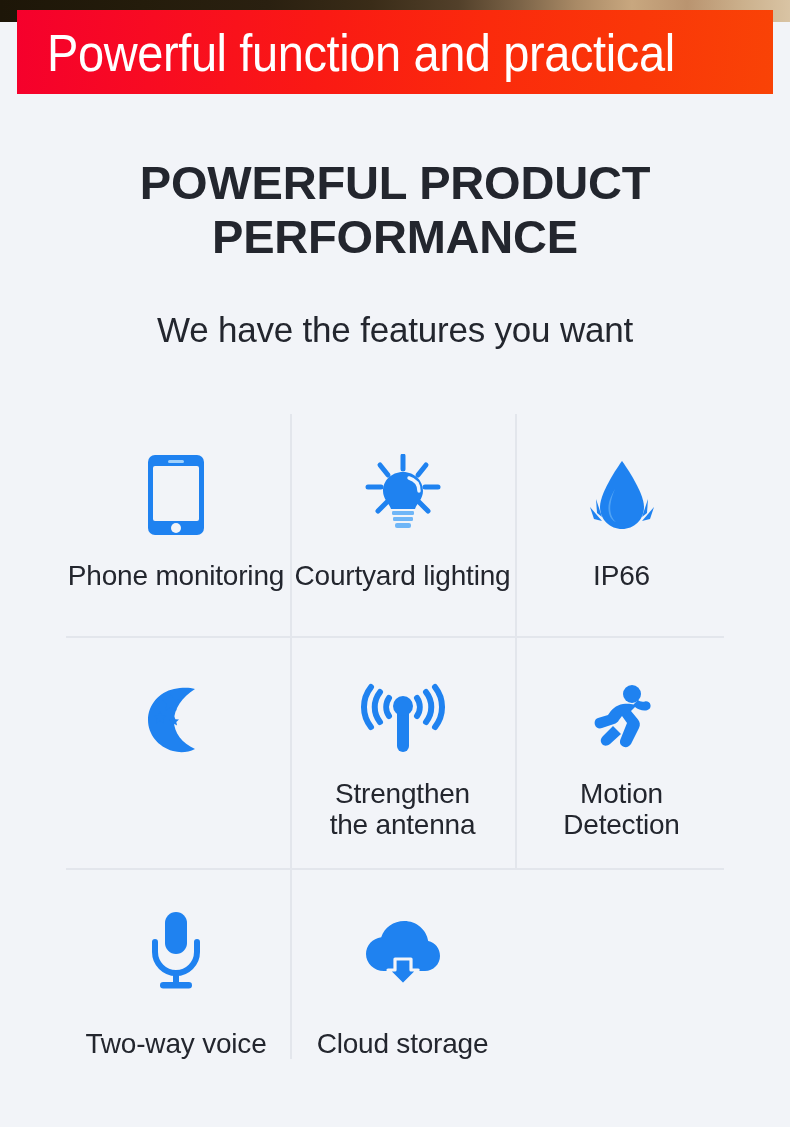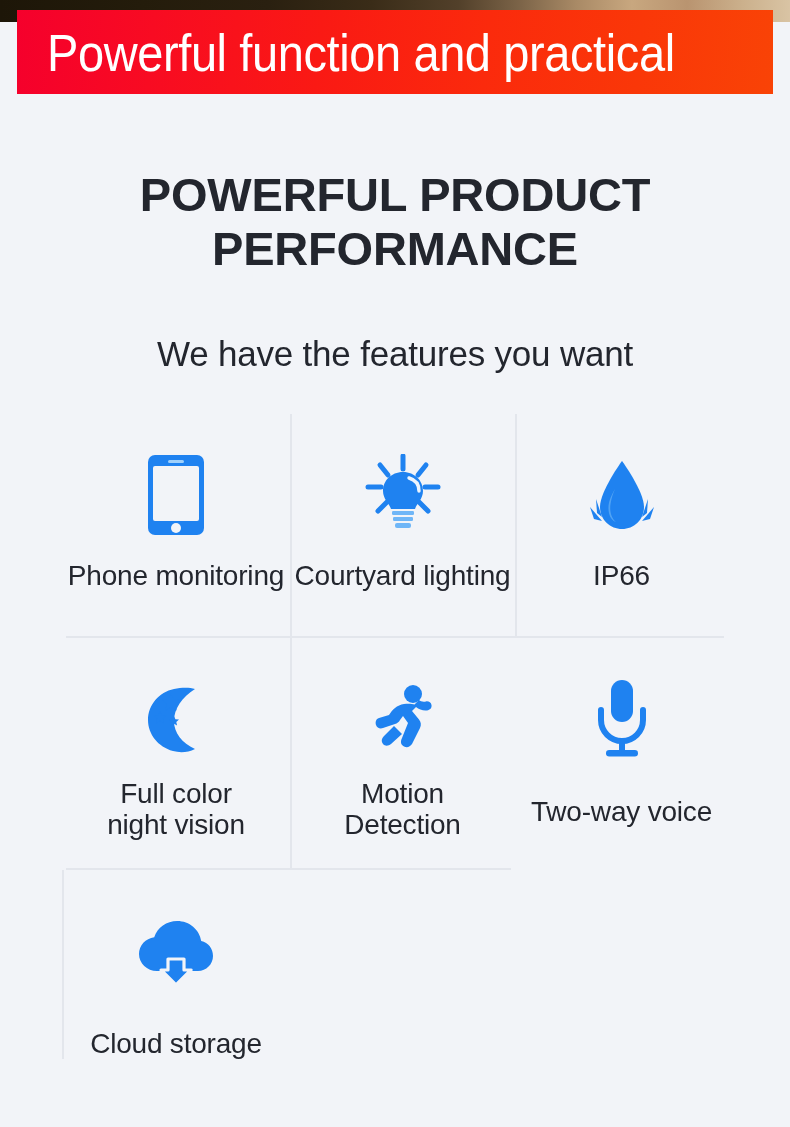--- a/index.html
+++ b/index.html
@@ -67,21 +67,21 @@
     top: 152px;
     width: 790px;
     text-align: center;
   }
   .h-main {
     color: #23262e;
     font-size: 47px;
     font-weight: 700;
     line-height: 1.15;
     letter-spacing: -0.2px;
-    margin: 16px;
+    margin: 4px;
     padding: 0 40px;
   }
   .h-sub {
     color: #23262e;
     font-size: 35px;
     font-weight: 400;
     margin: 0;
     padding-top: 42px;
     letter-spacing: -0.2px;
   }
@@ -229,24 +229,40 @@
       <div class="icon-box">
         <svg width="76" height="76" viewBox="0 0 76 76">
           <path d="M57 8 C44 16 36 28 36 40 C36 52 44 62 57 68 C50 71.5 42 72 35 70 C20 66 10 53 10 39 C10 24 21 11 36 8 C43 6.5 51 6 57 8 Z" fill="#1f82f0"></path>
           <g fill="#1f82f0">
             <path d="M33 12 L35.6 18 L42 18.6 L37.2 23 L38.6 29.4 L33 26 L27.4 29.4 L28.8 23 L24 18.6 L30.4 18 Z"></path>
             <path d="M22 30 L23.8 34.2 L28.3 34.6 L24.9 37.7 L25.9 42.2 L22 39.8 L18.1 42.2 L19.1 37.7 L15.7 34.6 L20.2 34.2 Z"></path>
             <path d="M36 35 L37.4 38.3 L41 38.6 L38.3 41 L39.1 44.6 L36 42.7 L32.9 44.6 L33.7 41 L31 38.6 L34.6 38.3 Z"></path>
           </g>
         </svg>
       </div>
-      <div class="label">Full color
-night vision</div>
-    </div>
-
+    </div>
+
+    <div class="cell row2 col2">
+      <div class="icon-box">
+        <svg width="100" height="78" viewBox="0 0 100 78">
+          <rect x="44" y="24" width="12" height="48" rx="6" fill="#1f82f0"></rect>
+          <circle cx="50" cy="26" r="10" fill="#1f82f0"></circle>
+          <g stroke="#1f82f0" fill="none" stroke-linecap="round">
+            <path d="M36 18 A16 16 0 0 0 36 36" stroke-width="6"></path>
+            <path d="M27 12 A24 24 0 0 0 27 42" stroke-width="6"></path>
+            <path d="M18 7 A32 32 0 0 0 18 47" stroke-width="6"></path>
+            <path d="M64 18 A16 16 0 0 1 64 36" stroke-width="6"></path>
+            <path d="M73 12 A24 24 0 0 1 73 42" stroke-width="6"></path>
+            <path d="M82 7 A32 32 0 0 1 82 47" stroke-width="6"></path>
+          </g>
+        </svg>
+      </div>
+      <div class="label">Strengthen
+the antenna</div>
+    </div>
 
     <div class="cell row2 col3">
       <div class="icon-box">
         <svg width="78" height="78" viewBox="0 0 78 78">
           <g fill="#1f82f0">
             <circle cx="49" cy="14" r="9"></circle>
             <path d="M40 24 C33 25 28 30 25 35 L15 38 C12 39 11 42 12 45 C13 48 16 49 19 48 L31 44 C33 43.4 35 42 36 40 L39 36 L44 43 L38 58 C36 62 37 65 40 66.5 C43 68 46 67 48 64 L56 48 C57.5 45 57 42 55 39.5 L48 31 L52 27 C55 29.5 59 31 63 30.5 C66 30 68 28 67.5 25 C67 22.3 64.6 21 62 21.4 C59 22 56.6 21.4 55 20 L50.5 24.6 C48 23.6 44 23.4 40 24 Z"></path>
             <path d="M30 46 L20 56 C17.4 58.6 17 61.6 19 64 C21 66.4 24.4 66.2 27 64 L38 54 Z"></path>
           </g>
         </svg>

